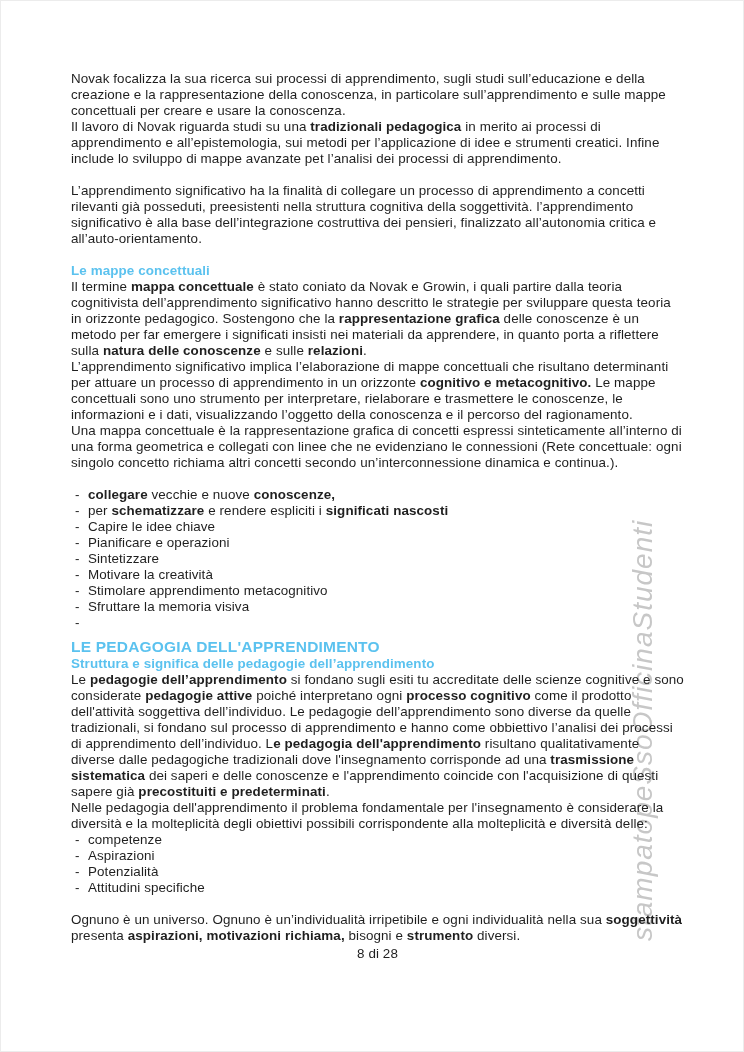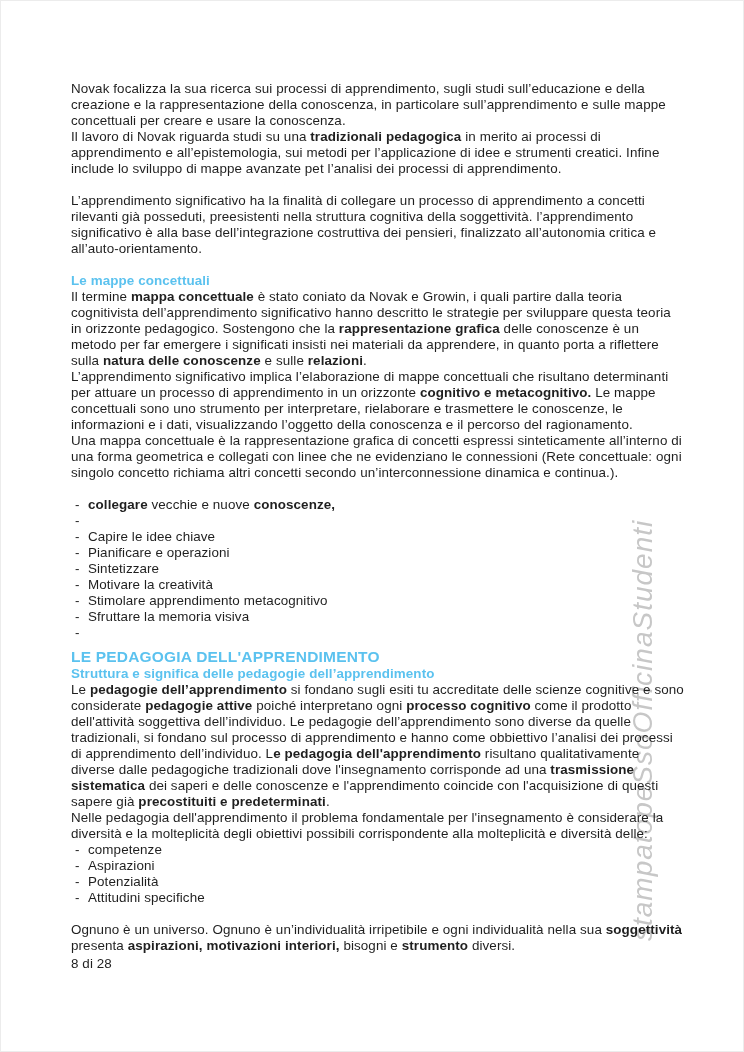--- a/index.html
+++ b/index.html
@@ -7,41 +7,42 @@
     position:relative;
     width:744px;height:1052px;
     background:#ffffff;
     overflow:hidden;
     font-family:"Liberation Sans", sans-serif;
     box-sizing:border-box;
     border:1px solid #ececec;
   }
   .content{
     position:absolute;
-    left:70px;top:80px;width:613px;
+    left:70px;top:70px;width:613px;
     font-size:13.4px;line-height:16px;
     color:#1f1f1f;
     letter-spacing:0.1px;
   }
   .p{margin:0;}
   .h2{margin:0;font-weight:bold;}
   .h1{
     margin:8px 0 1px 0;
     text-align:left;
     font-weight:bold;
     font-size:15.5px;
     letter-spacing:0.2px;
   }
   .spacer{height:16px;}
   .b{font-weight:bold;}
   .list{margin:0;}
   .list-item{display:flex;margin:0;}
   .list-item .marker{flex:none;width:17px;padding-left:4px;box-sizing:border-box;}
   .footer{
     margin-top:2px;
+    text-align:center;
   }
   .watermark{
     position:absolute;
     left:626px;top:940px;
     transform-origin:0 0;
     transform:rotate(-90deg);
     white-space:nowrap;
     font-style:italic;
     font-size:28px;
     letter-spacing:1px;
@@ -67,20 +68,21 @@
       <div class="p"><span>L’apprendimento significativo implica l’elaborazione di mappe concettuali che risultano determinanti per attuare un processo di apprendimento in un orizzonte </span><span class="b">cognitivo e metacognitivo.</span><span> Le mappe concettuali sono uno strumento per interpretare, rielaborare e trasmettere le conoscenze, le informazioni e i dati, visualizzando l’oggetto della conoscenza e il percorso del ragionamento.</span></div>
       <div class="p"><span>Una mappa concettuale è la rappresentazione grafica di concetti espressi sinteticamente all’interno di una forma geometrica e collegati con linee che ne evidenziano le connessioni (Rete concettuale: ogni singolo concetto richiama altri concetti secondo un’interconnessione dinamica e continua.).</span></div>
       <div class="spacer"></div>
       <div class="list">
         <div class="list-item">
           <span class="marker">-</span>
           <span><span class="b">collegare</span><span> vecchie e nuove </span><span class="b">conoscenze,</span></span>
         </div>
         <div class="list-item">
           <span class="marker">-</span>
+          <span><span>per </span><span class="b">schematizzare</span><span> e rendere espliciti i </span><span class="b">significati nascosti</span></span>
         </div>
         <div class="list-item">
           <span class="marker">-</span>
           <span><span>Capire le idee chiave</span></span>
         </div>
         <div class="list-item">
           <span class="marker">-</span>
           <span><span>Pianificare e operazioni</span></span>
         </div>
         <div class="list-item">
@@ -119,16 +121,16 @@
         <div class="list-item">
           <span class="marker">-</span>
           <span><span>Potenzialità</span></span>
         </div>
         <div class="list-item">
           <span class="marker">-</span>
           <span><span>Attitudini specifiche</span></span>
         </div>
       </div>
       <div class="spacer"></div>
-      <div class="p"><span>Ognuno è un universo. Ognuno è un’individualità irripetibile e ogni individualità nella sua </span><span class="b">soggettività</span><span> presenta </span><span class="b">aspirazioni, motivazioni interiori,</span><span> bisogni e </span><span class="b">strumento</span><span> diversi.</span></div>
+      <div class="p"><span>Ognuno è un universo. Ognuno è un’individualità irripetibile e ogni individualità nella sua </span><span class="b">soggettività</span><span> presenta </span><span class="b">aspirazioni, motivazioni richiama,</span><span> bisogni e </span><span class="b">strumento</span><span> diversi.</span></div>
       <div class="footer">8 di 28</div>
     </div>
 </div>
 
 </body></html>

